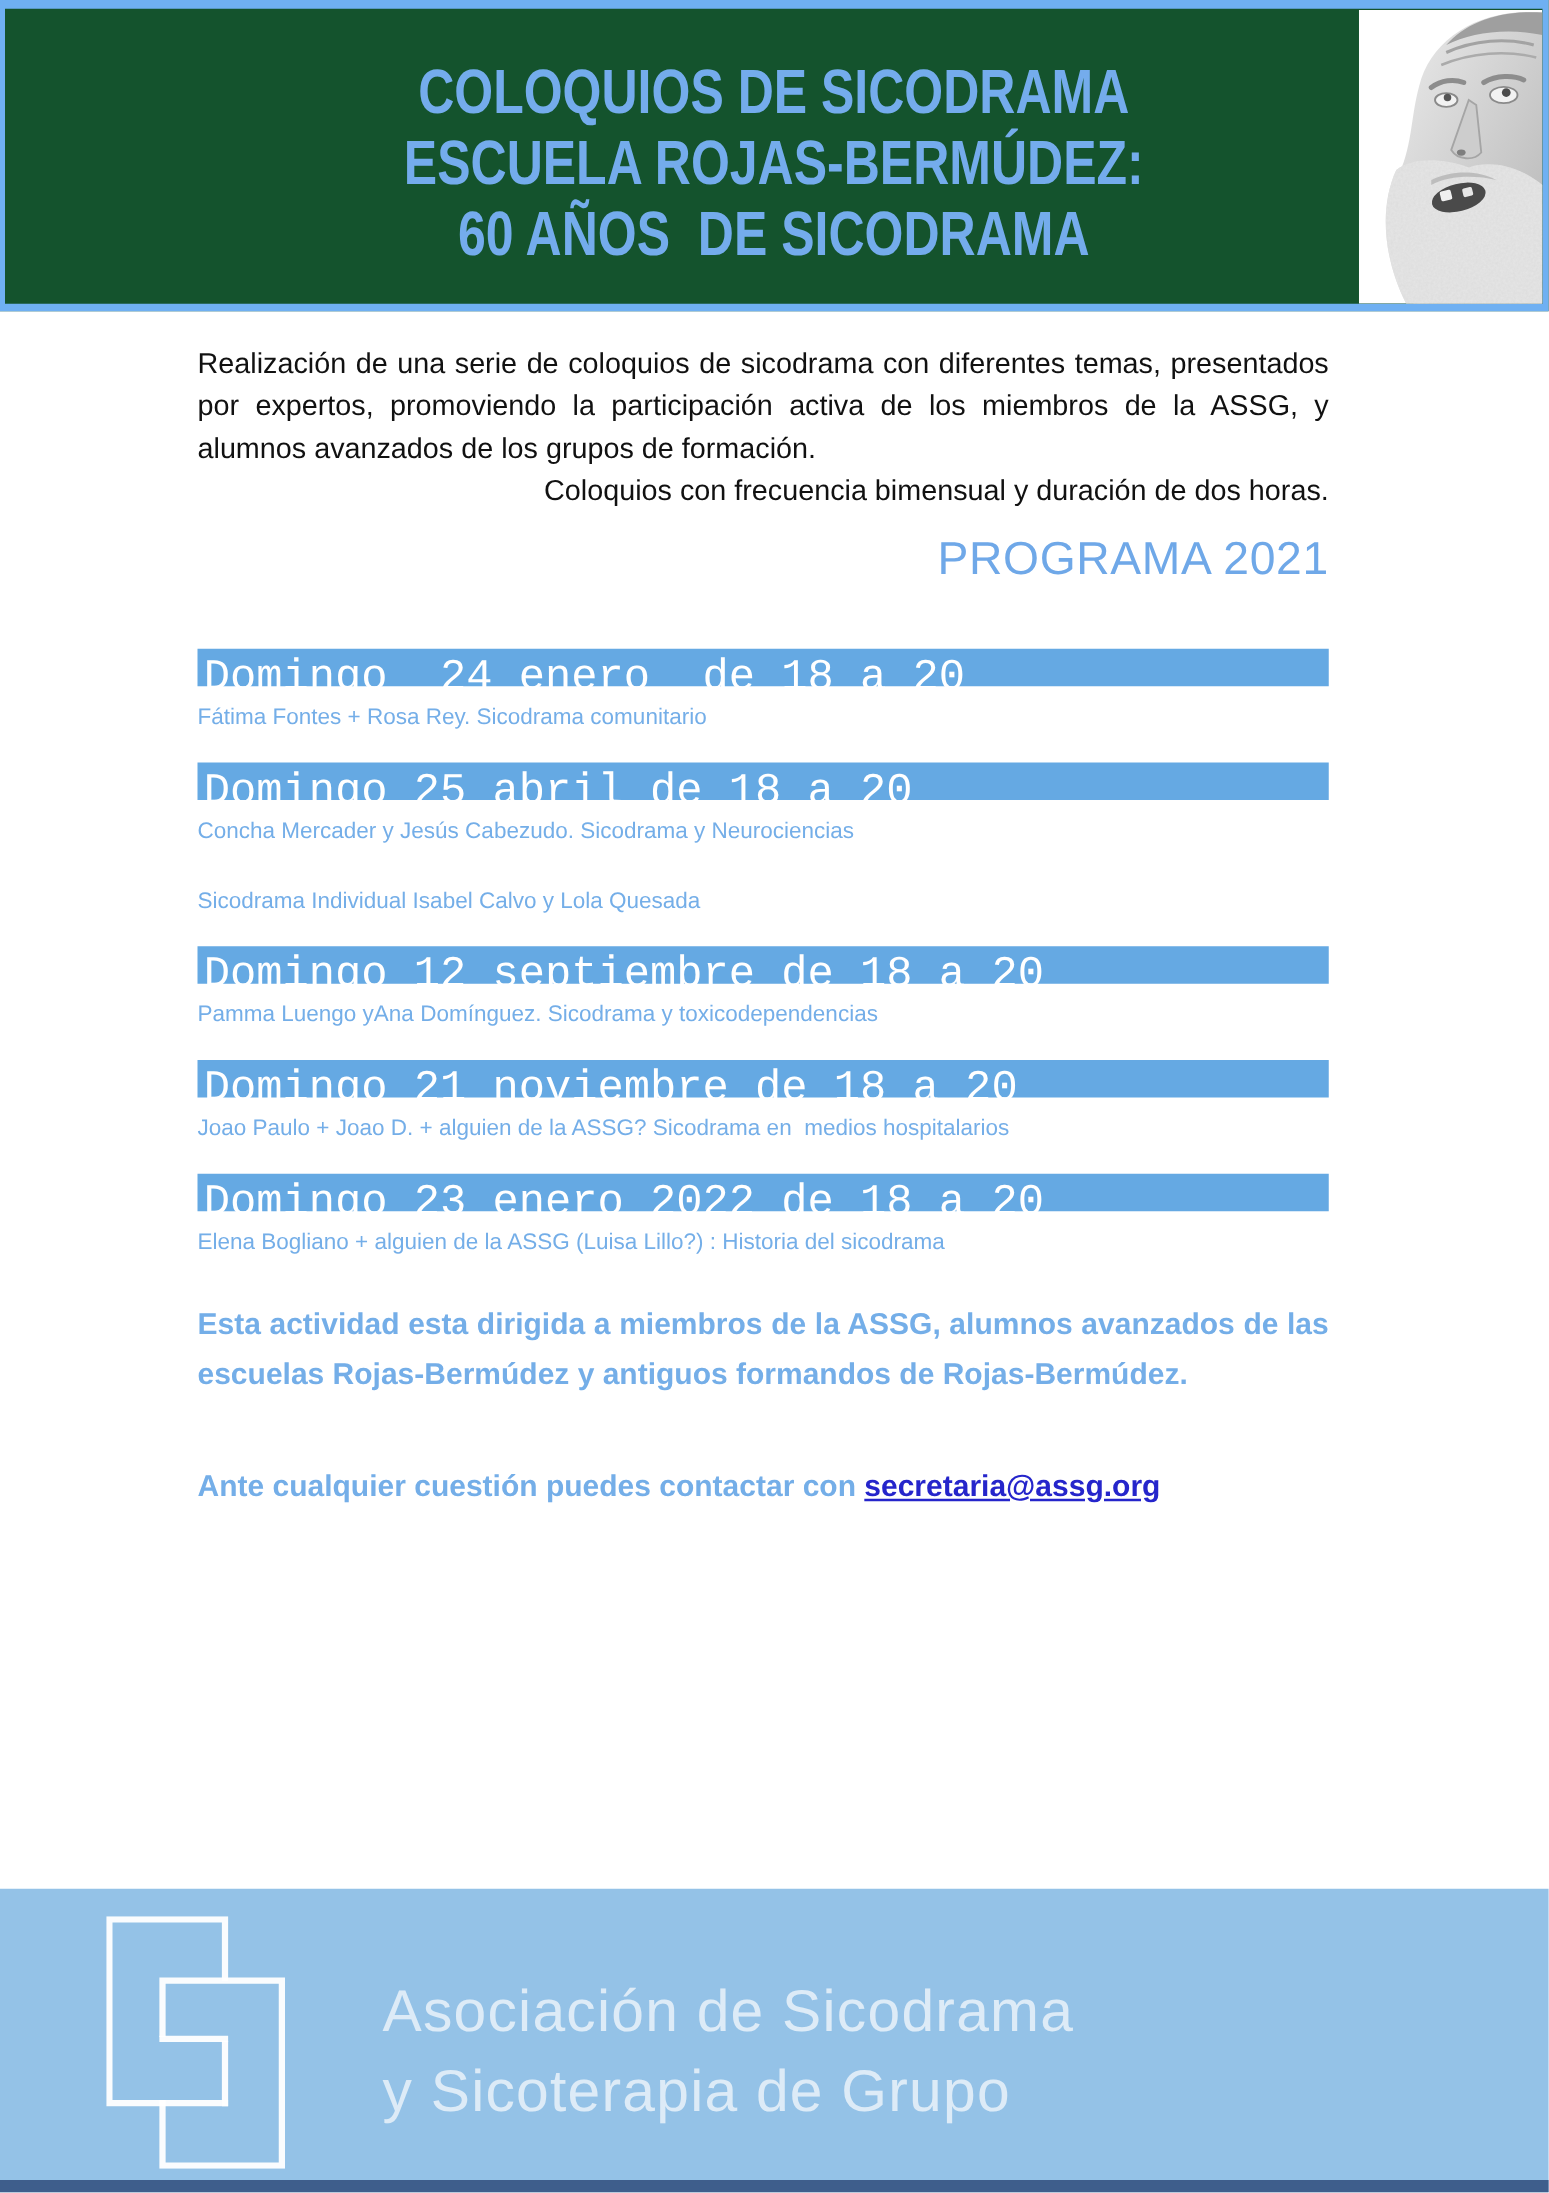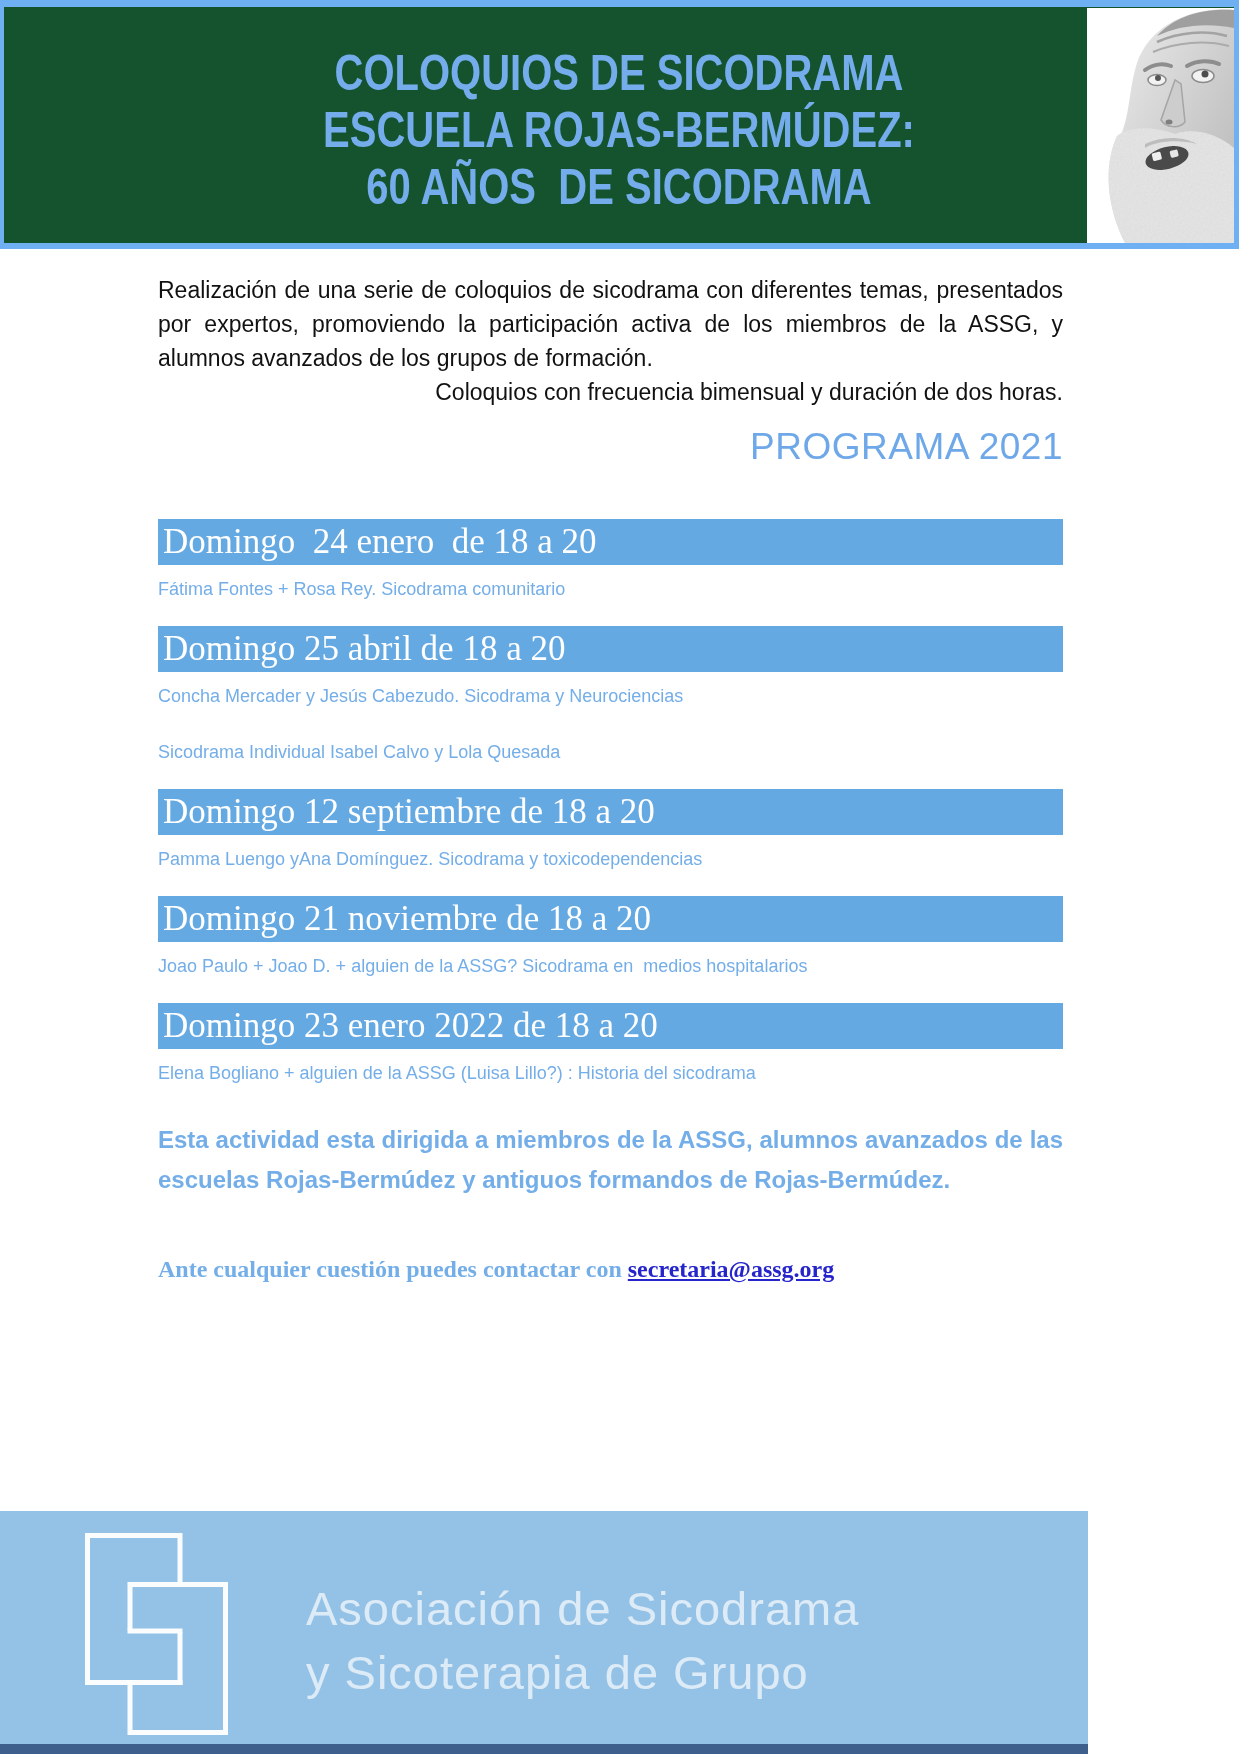--- a/index.html
+++ b/index.html
@@ -28,37 +28,37 @@
   .content{margin-left:158px;width:905px;}
   .intro{margin-top:24px;color:#111;font-size:23px;line-height:34px;text-align:justify;}
   .intro .p2{text-align:right;}
   .program-heading{
     margin-top:16px;text-align:right;color:var(--heading_blue);
     font-size:37px;line-height:44px;font-weight:normal;letter-spacing:0.5px;
   }
   .sessions{margin-top:50px;}
   .session{margin-bottom:18px;}
   .session-banner{
-    background:var(--banner_blue);color:#ffffff;height:46px;line-height:46px;
-    font-family:Liberation Serif, serif;font-size:35px;padding-left:5px;
+    background:var(--banner_blue);color:#ffffff;height:30px;line-height:46px;
+    font-family:Liberation Mono, monospace;font-size:35px;padding-left:5px;
     box-sizing:border-box;
   }
   .session-detail{
     margin-top:5px;color:var(--text_blue);font-size:18px;line-height:38px;
   }
   .audience{
     margin-top:28px;color:var(--text_blue);font-weight:bold;
     font-size:24px;line-height:40px;text-align:justify;
   }
-  .contact{margin-top:56px;font-weight:bold;font-size:24px;color:var(--text_blue);font-family:Liberation Serif, serif;}
+  .contact{margin-top:56px;font-weight:bold;font-size:24px;color:var(--text_blue);}
   .contact a{color:var(--link_blue);text-decoration:underline;}
 
   
   .footer{
-    position:absolute;left:0;bottom:0;width:1088px;height:243px;
+    position:absolute;left:0;bottom:0;width:1239px;height:243px;
     background:var(--footer_bg);
   }
   .footer-strip{position:absolute;left:0;bottom:0;width:100%;height:10px;background:var(--footer_strip);}
   .logo{position:absolute;left:85px;top:22px;}
   .org-name{
     position:absolute;left:306px;top:66px;color:#eef5fb;opacity:0.82;
     font-size:47px;line-height:64px;letter-spacing:1px;font-weight:normal;
   }
 </style>
 </head>

